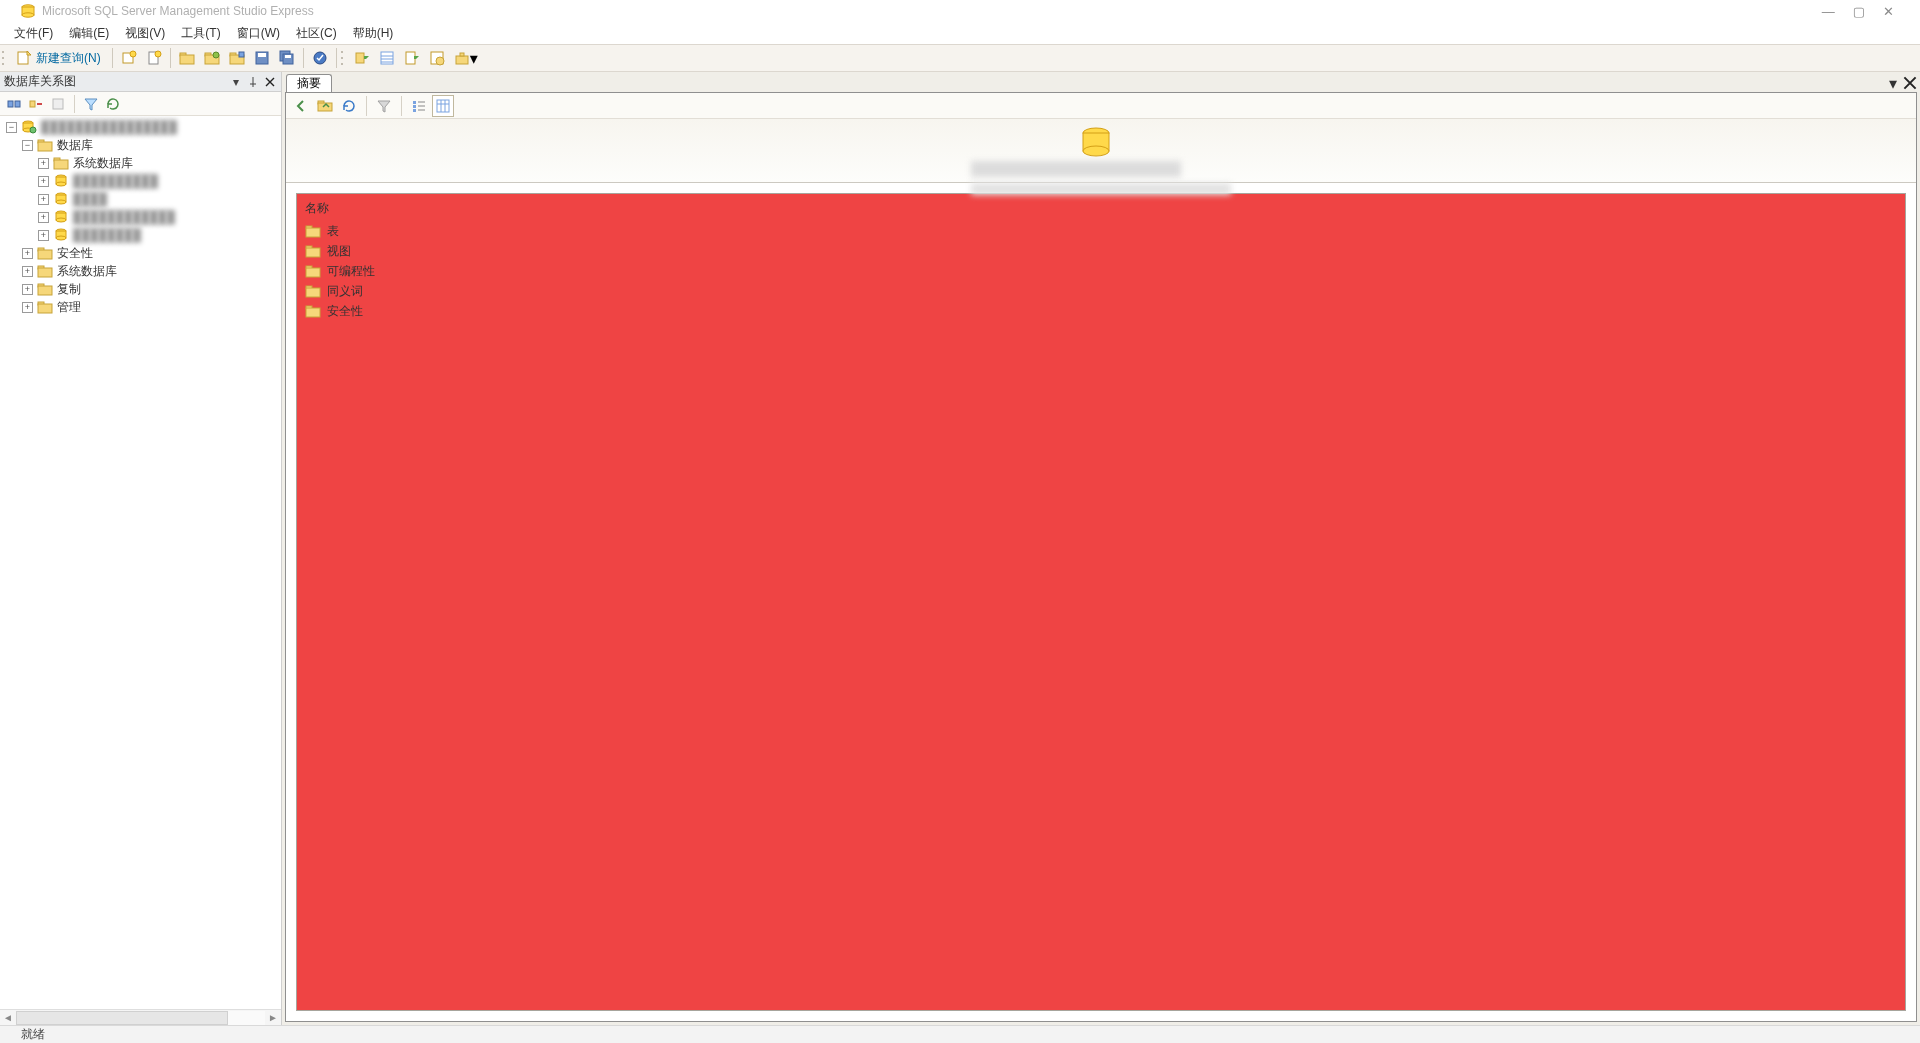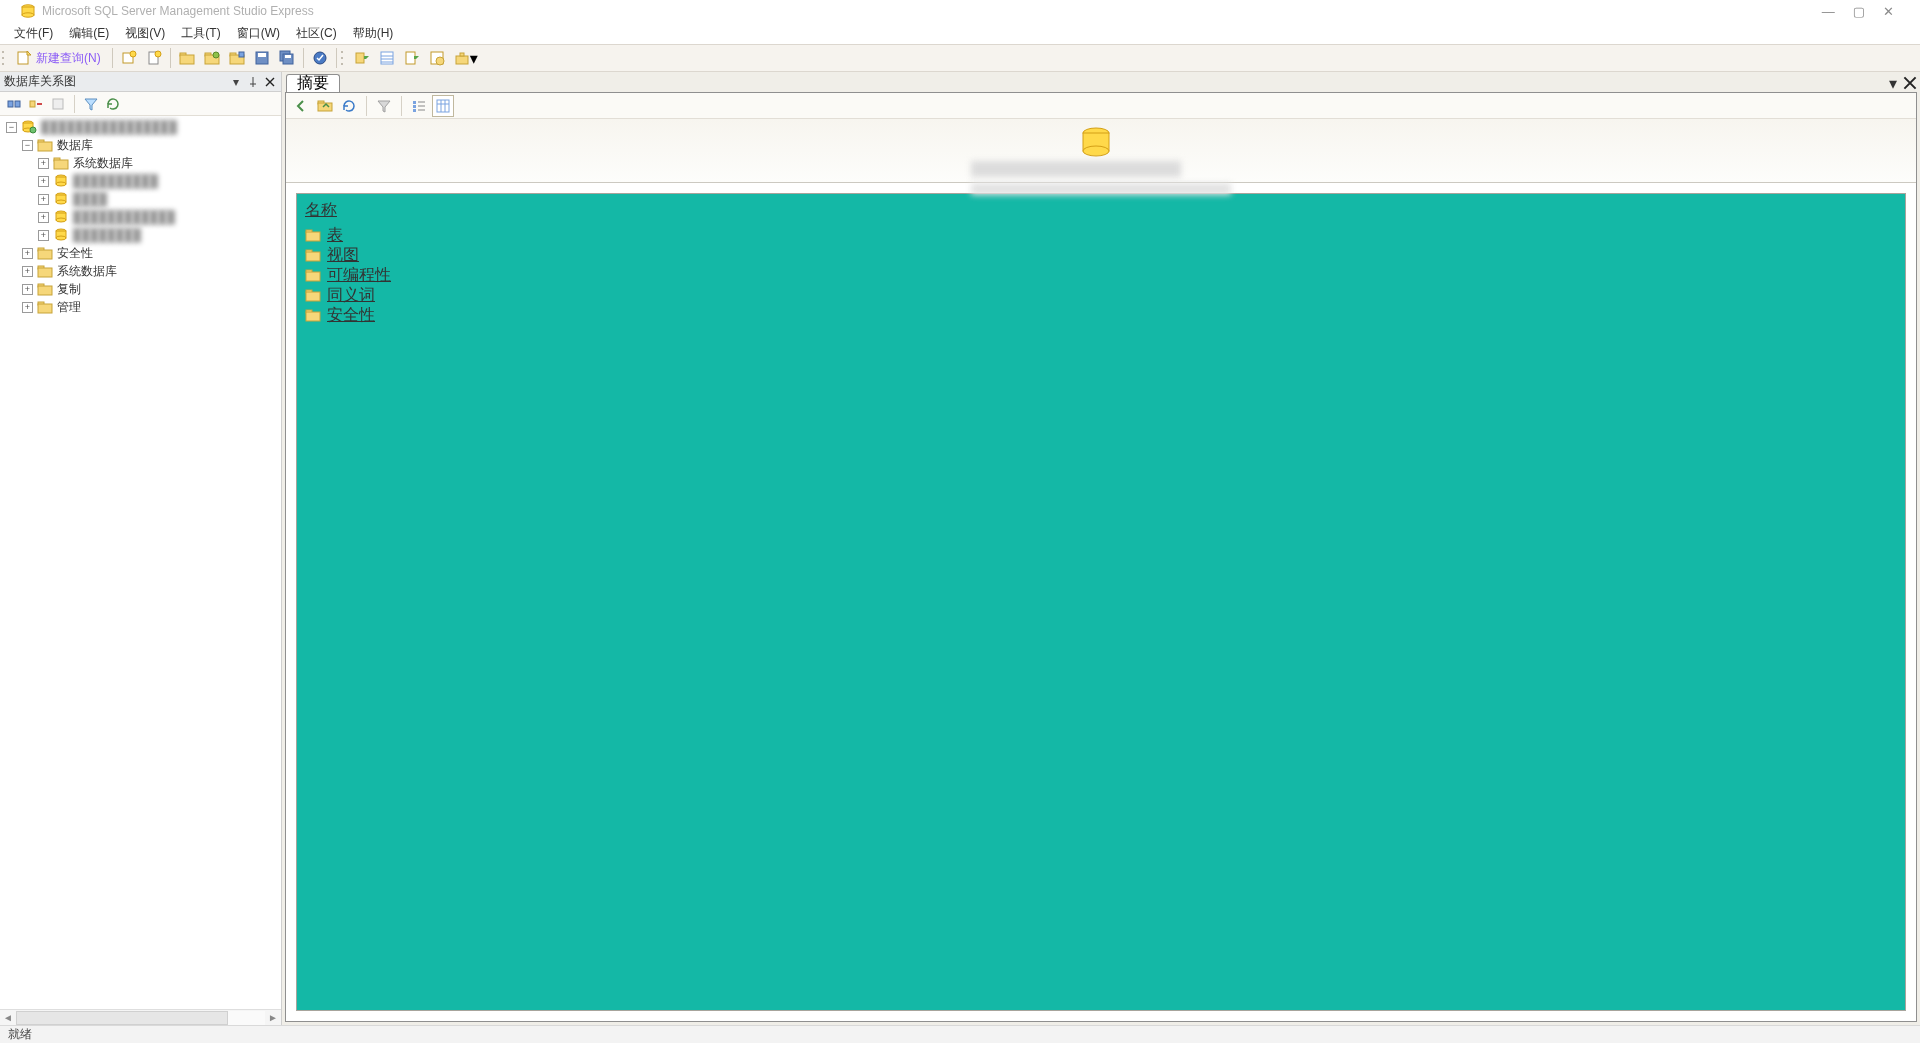--- a/index.html
+++ b/index.html
@@ -14,21 +14,21 @@
 
 .menubar { height: 22px; background: #ffffff; display: flex; align-items: center; padding: 0 6px; gap: 0; font-size: 12px; color: #333; }
 .menubar span { padding: 2px 8px; cursor: default; }
 
 
 .toolbar { height: 28px; background: #f6f3ee; border-top: 1px solid #dcd7cf; border-bottom: 1px solid #dcd7cf; display: flex; align-items: center; padding: 0 2px; gap: 1px; }
 .toolbar .grip { width: 6px; height: 18px; margin-right: 2px; display: flex; flex-direction: column; justify-content: space-around; }
 .toolbar .grip i { display: block; width: 2px; height: 2px; background: #c2bcb0; }
 .toolbar .tbtn { height: 22px; min-width: 22px; display: flex; align-items: center; justify-content: center; padding: 0 3px; border: 1px solid transparent; cursor: default; }
 .toolbar .tbtn svg { width: 16px; height: 16px; }
-.toolbar .tbtn.with-text { padding: 0 6px 0 4px; font-size: 12px; color: #8b5cf6; gap: 4px; }
+.toolbar .tbtn.with-text { padding: 0 6px 0 4px; font-size: 12px; color: #0369a1; gap: 4px; }
 .toolbar .sep { width: 1px; height: 20px; background: #cfc9bd; margin: 0 3px; }
 .toolbar .drop-arrow { width: 8px; display:flex; align-items:center; justify-content:center; }
 
 
 .workarea { position: absolute; top: 72px; bottom: 18px; left: 0; right: 0; display: flex; }
 .left-pane { width: 282px; display: flex; flex-direction: column; border-right: 1px solid #cfcfcf; background: #ffffff; }
 .right-pane { flex: 1; display: flex; flex-direction: column; background: #f0eee8; }
 
 
 .panel-header { height: 20px; background: #eaecee; border-bottom: 1px solid #cfcfcf; display: flex; align-items: center; font-size: 12px; padding: 0 4px; color: #333; }
@@ -52,46 +52,46 @@
 .blur-text { color: transparent; text-shadow: 0 0 5px #999; }
 
 
 .h-scroll { height: 16px; border-top: 1px solid #dedede; display:flex; align-items:center; background:#f5f5f5; }
 .h-scroll .arrow { width:16px; height:16px; display:flex; align-items:center; justify-content:center; color:#888; font-size:10px; }
 .h-scroll .track { flex:1; height: 14px; background:#fafafa; position:relative; }
 .h-scroll .thumb { position:absolute; left:0; top:0; height:14px; width:85%; background:#e6e6e6; border:1px solid #d0d0d0; }
 
 
 .doc-tab-row { height: 20px; display: flex; align-items:flex-end; padding-left: 4px; position:relative; background:#f0eee8; }
-.doc-tab { height: 18px; background:#ffffff; border:1px solid #8f8f8f; border-bottom:none; border-radius:3px 3px 0 0; padding:0 10px; font-size:16px; display:flex; align-items:center; }
+.doc-tab { height: 18px; background:#ffffff; border:1px solid #8f8f8f; border-bottom:none; border-radius:3px 3px 0 0; padding:0 10px; font-size:12px; display:flex; align-items:center; }
 .doc-tab-row .spacer { flex:1; }
 .doc-tab-row .ph-btn { width:14px; height:14px; display:flex; align-items:center; justify-content:center; margin: 0 3px 2px 0; color:#333; cursor:default; }
 
 
 .summary-outer { flex:1; background:#ffffff; border:1px solid #8f8f8f; margin: 0 3px 3px 3px; display:flex; flex-direction:column; }
 .summary-toolbar { height: 26px; background:#fbfaf6; border-bottom:1px solid #e2ded6; display:flex; align-items:center; padding:0 4px; gap:2px; }
 .summary-toolbar .tbtn { height:22px; min-width:22px; display:flex; align-items:center; justify-content:center; border:1px solid transparent; cursor:default; }
 .summary-toolbar .tbtn.active { border-color:#c0b89e; background:#fff; }
 .summary-toolbar .tbtn svg { width:16px; height:16px; }
 .summary-toolbar .sep{ width:1px; height:20px; background:#d6d1c6; margin:0 4px;}
 
 .summary-header { height: 64px; border-bottom: 1px solid #ccc9c1; display:flex; align-items:center; padding: 6px 14px; background: linear-gradient(#f7f5ef,#fdfdfb); flex-direction: column; }
 .summary-header .big-icon { width: 36px; height: 36px; margin-right: 10px; }
 .summary-header .titles { display:flex; flex-direction:column; gap:6px; }
 .summary-header .t1 { height:16px; width:210px; background:#dcdcdc; filter:blur(3px); }
 .summary-header .t2 { height:12px; width:260px; background:#e3e3e3; filter:blur(3px); }
 .summary-header .right-count { margin-left:auto; font-size:12px; color:#444; align-self:flex-end; padding-bottom:4px; }
 
-.summary-list { flex:1; border:1px solid #a7a49c; margin:10px; background:#14b8a6; padding:6px 8px; font-size:16px; color:#333; overflow:auto;text-decoration:underline; }
+.summary-list { flex:1; border:1px solid #a7a49c; margin:10px; background:#ef4444; padding:6px 8px; font-size:12px; color:#333; overflow:auto; }
 .summary-list .col-header { font-weight: normal; padding-bottom:4px; }
 .summary-list .row { display:flex; align-items:center; height:20px; gap:6px; }
 .summary-list .row .tree-icon { margin-right:0; }
 
 
-.statusbar { position:absolute; bottom:0; left:0; right:0; height:18px; background:#f3f3f3; border-top:1px solid #d9d9d9; font-size:12px; color:#444; display:flex; align-items:center; padding:0 8px; }
+.statusbar { position:absolute; bottom:0; left:0; right:0; height:18px; background:#f3f3f3; border-top:1px solid #d9d9d9; font-size:12px; color:#444; display:flex; align-items:center; padding:0 21px; }
 
 
 .folder-svg rect.body{ fill:#f6d77a; stroke:#c7a338; }
 .folder-svg rect.tab{ fill:#f6d77a; stroke:#c7a338; }
 .db-cyl { fill:#ffd94a; stroke:#d4a017; }
 </style>
 </head>
 <body>
 
 <div class="titlebar">

